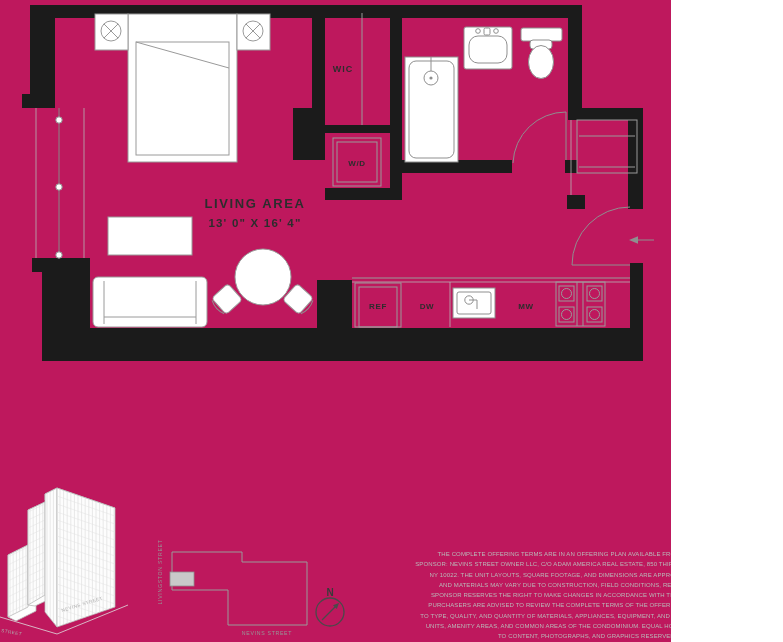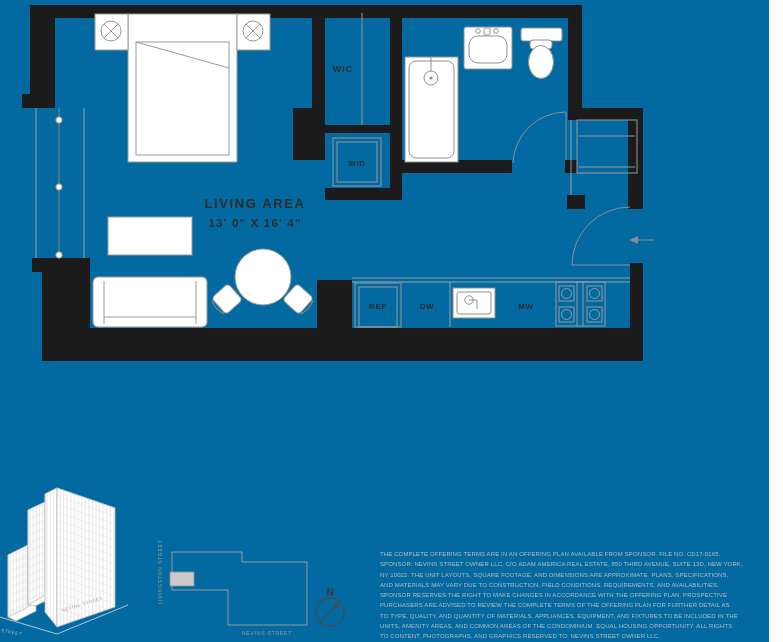--- a/index.html
+++ b/index.html
@@ -1,17 +1,17 @@
 <!DOCTYPE html>
 <html><head>
 <meta charset="utf-8">
 <style>
   html,body{margin:0;padding:0;background:#fff;}
-  .page{position:relative;width:769px;height:642px;background:#0369a1;overflow:hidden;
-        font-family:"Liberation Sans",sans-serif;}
+  .page{position:relative;width:671px;height:642px;background:#be185d;overflow:hidden;
+        font-family:"Liberation Sans",sans-serif;text-align:right;}
   svg{position:absolute;display:block;}
   #plan-svg{left:0;top:0;}
   #axon-svg{left:0;top:455px;}
   #map-svg{left:150px;top:540px;}
   .wall{fill:#1b1b1b;stroke:none;}
   .furn{fill:none;stroke:#9a9a9a;stroke-width:1;}
   .furnw{fill:#fff;stroke:#9a9a9a;stroke-width:1;}
   .thin{fill:none;stroke:#b5b5b5;stroke-width:0.8;}
   .fix{fill:#fff;stroke:#8f8f8f;stroke-width:1;}
   .door{fill:none;stroke:#8f8f8f;stroke-width:1;}

